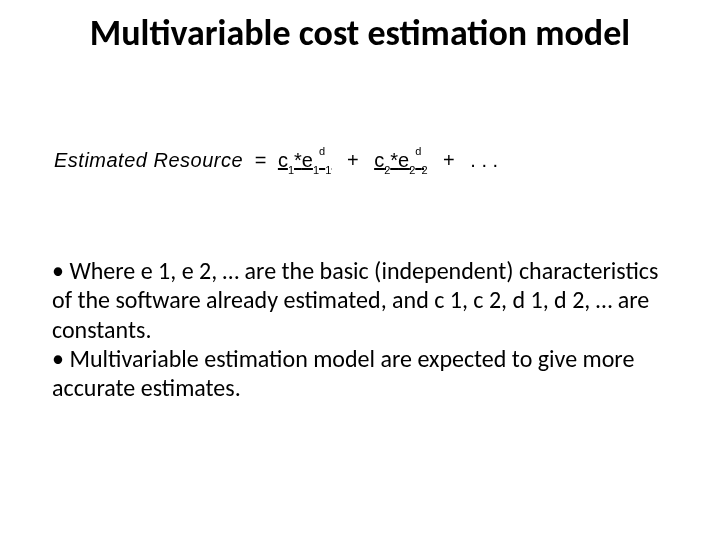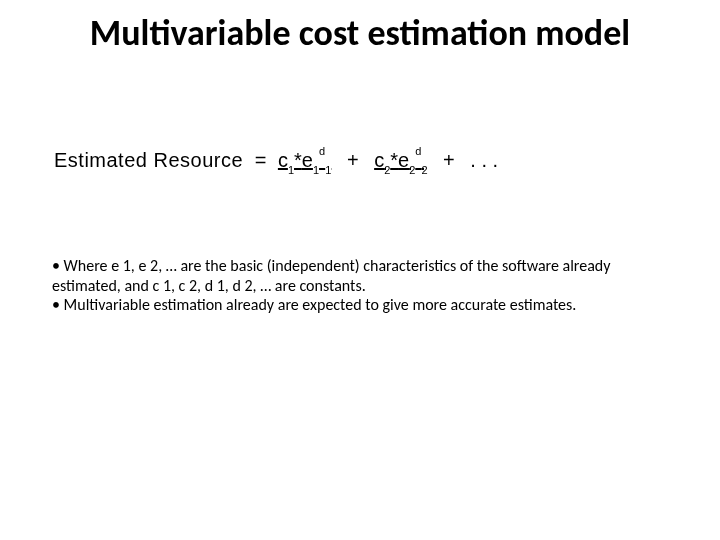--- a/index.html
+++ b/index.html
@@ -33,20 +33,21 @@
     top: 150px;
     left: 54px;
     font-family: Arial, Helvetica, sans-serif;
     font-size: 20px;
     line-height: 1;
     white-space: nowrap;
     font-weight: 400;
   }
   .formula .lbl {
     letter-spacing: 0.5px;
+    font-style: italic;
   }
   .term {
     display: inline-block;
     vertical-align: baseline;
     text-decoration: underline;
   }
   .sub {
     font-size: 11px;
     vertical-align: sub;
     position: relative;
@@ -56,21 +57,21 @@
     font-size: 11px;
     vertical-align: super;
     position: relative;
     top: -4px;
   }
   .body {
     position: absolute;
     top: 256px;
     left: 52px;
     width: 620px;
-    font-size: 16px;
+    font-size: 24px;
     line-height: 1.22;
   }
   .bullet {
     display: block;
   }
   .bullet::before {
     content: "• ";
   }
 </style>
 </head>
@@ -94,16 +95,16 @@
       <span>c</span><span class="sub">2</span><span>*</span><span>e</span><span class="sub">2</span><span class="sup">d</span><span class="sub">2</span>
     </span>
 
     <span style="margin:0 10px;">+</span>
 
     <span>. . .</span>
   </div>
 
   <div class="body">
     <span class="bullet">Where e 1, e 2, … are the basic (independent) characteristics of the software already estimated, and c 1, c 2, d 1, d 2, … are constants.</span>
-    <span class="bullet">Multivariable estimation already are expected to give more accurate estimates.</span>
+    <span class="bullet">Multivariable estimation model are expected to give more accurate estimates.</span>
   </div>
 
 </div>
 
 </body></html>

